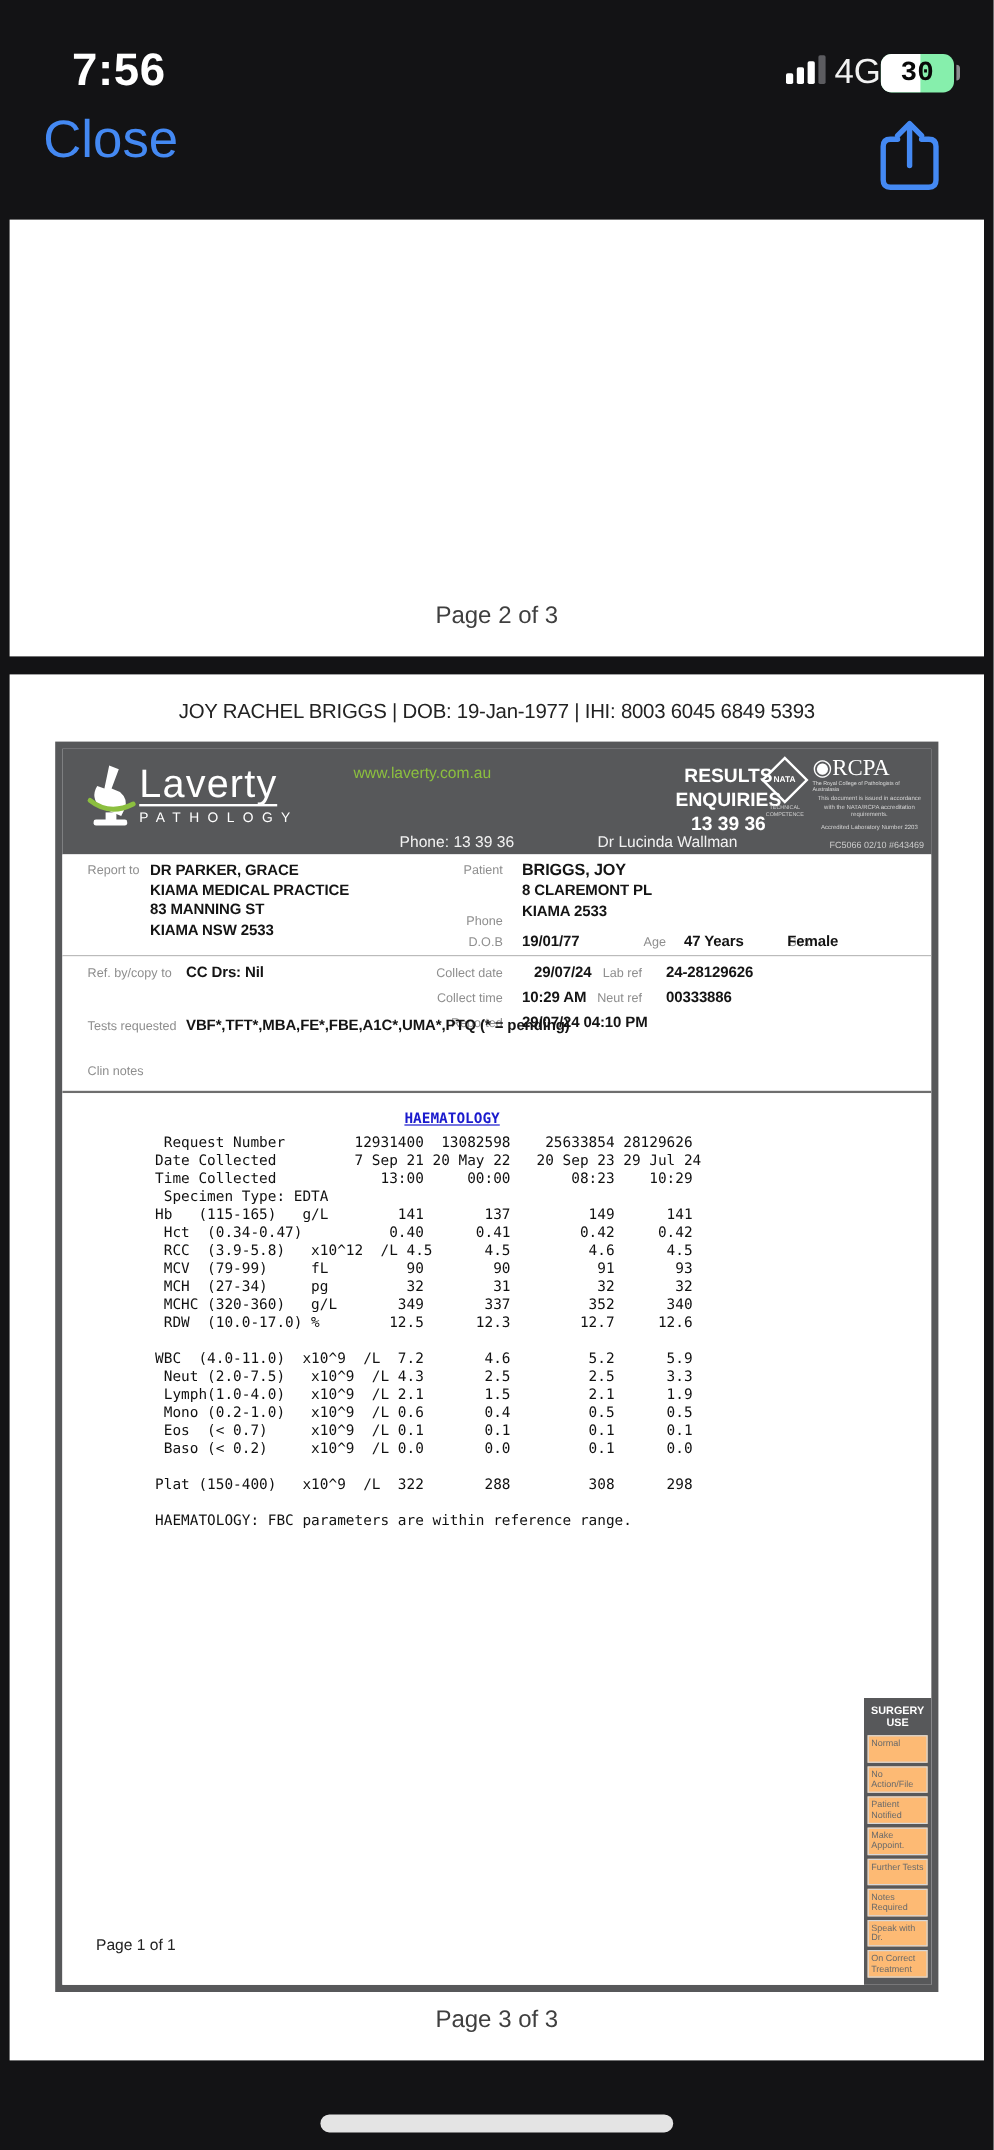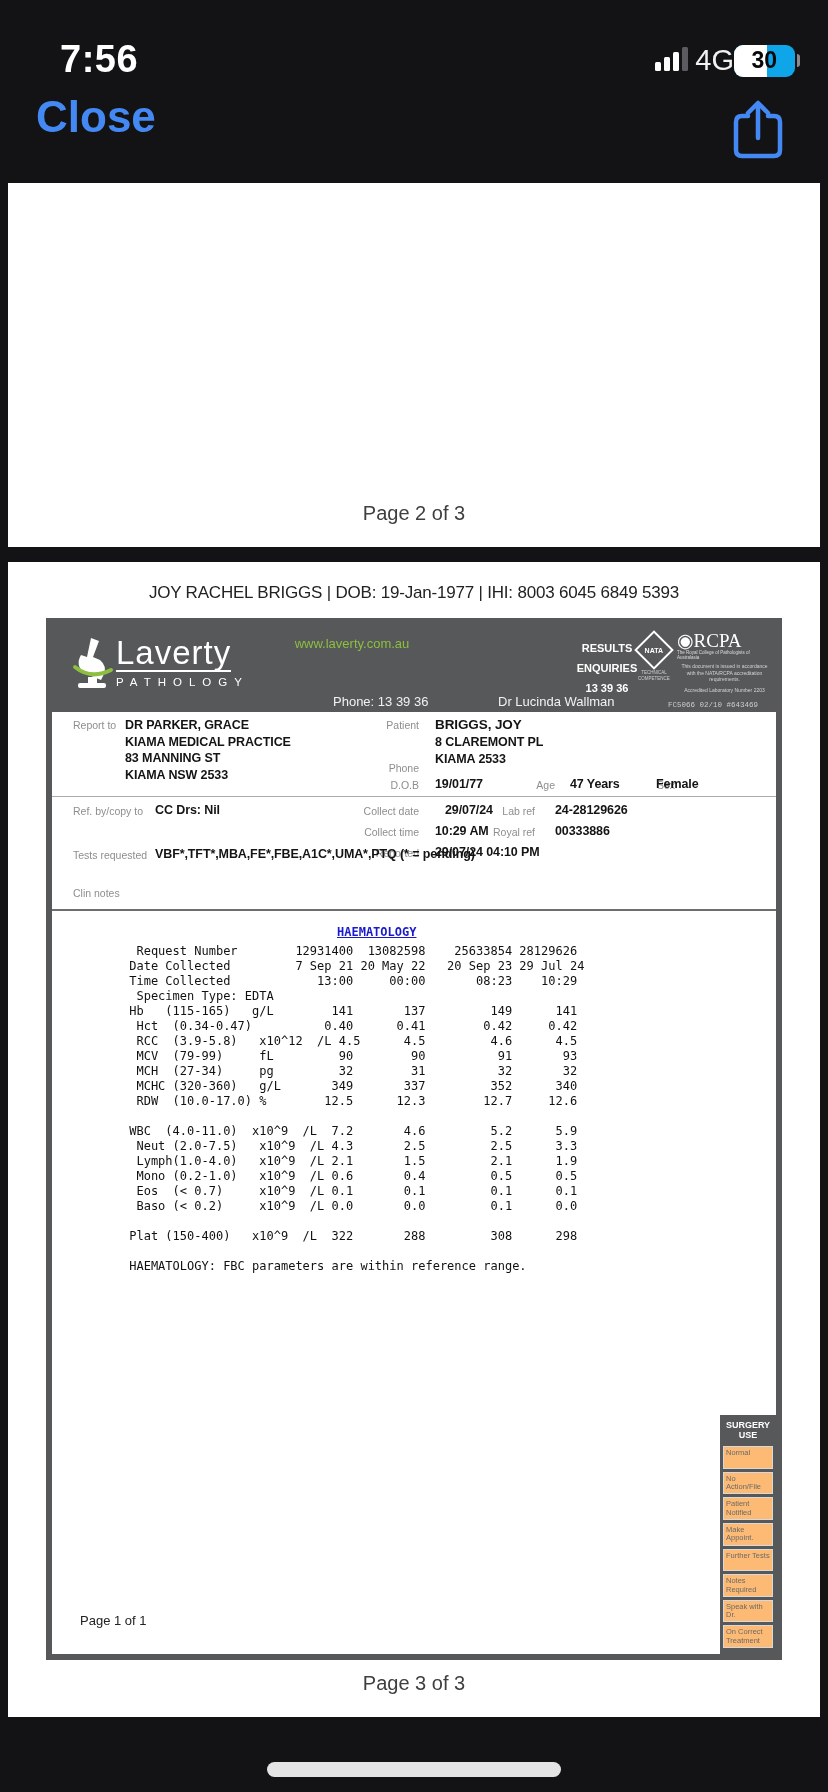--- a/index.html
+++ b/index.html
@@ -5,30 +5,30 @@
   html,body{margin:0;padding:0;}
   body{width:828px;height:1792px;background:#131315;position:relative;overflow:hidden;
        font-family:"Liberation Sans",sans-serif;-webkit-font-smoothing:antialiased;}
 
   
   .statusbar{position:absolute;top:0;left:0;width:828px;height:84px;margin-top:16px;}
   .time{position:absolute;left:60px;top:22px;color:#fff;font-size:38px;font-weight:700;letter-spacing:.5px;}
   .status-right{position:absolute;right:28px;top:28px;display:flex;align-items:center;gap:0;}
   .net{color:#f2f2f2;font-size:29px;font-weight:400;}
   .batt{position:relative;width:66px;height:32px;display:flex;align-items:center;}
-  .batt-body{position:relative;width:72px;height:32px;border-radius:9px;background:#0ea5e9;overflow:hidden;}
+  .batt-body{position:relative;width:72px;height:32px;border-radius:9px;background:#86efac;overflow:hidden;font-family:Liberation Mono, monospace;}
   .batt-fill{position:absolute;left:0;top:0;bottom:0;width:55%;background:#fff;}
   .batt-pct{position:absolute;inset:0;display:flex;align-items:center;justify-content:center;
             color:#090909;font-size:23px;font-weight:700;}
   .batt-nub{width:4px;height:13px;background:#8a8a8e;border-radius:0 3px 3px 0;margin-left:2px;}
 
   
   .toolbar{position:absolute;top:84px;left:0;width:828px;height:99px;}
   .close-btn{position:absolute;left:36px;top:8px;font-size:44px;color:#4489F3;background:none;border:none;
-             font-family:"Liberation Sans",sans-serif;padding:0;font-weight:bold;}
+             font-family:"Liberation Sans",sans-serif;padding:0;}
   .share-btn{position:absolute;left:730px;top:14px;background:none;border:none;padding:0;}
 
   
   .viewer{position:absolute;top:183px;left:0;width:828px;height:1534px;}
   .page{position:absolute;left:8px;width:812px;background:#ffffff;}
   .page2{top:0;height:364px;}
   .page3{top:379px;height:1155px;}
   .page-num{position:absolute;bottom:22px;left:0;width:100%;text-align:center;
             font-size:20px;color:#3f3f3f;}
 
@@ -45,33 +45,33 @@
   .logo{position:absolute;left:20px;top:12px;display:flex;align-items:flex-start;gap:0;}
   .logo-text .brand{color:#fff;font-size:33px;font-weight:400;letter-spacing:1px;
                     border-bottom:2px solid #fff;padding-bottom:1px;display:inline-block;line-height:1;}
   .logo-text .tag{color:#fff;font-size:11.5px;letter-spacing:7px;margin-top:4px;}
   .r-title{position:absolute;left:150px;top:7px;width:300px;text-align:center;}
   .r-title h1{margin:0;font-size:29px;font-weight:700;color:#8CBF3F;letter-spacing:.3px;}
   .r-title .site{margin-top:5px;font-size:13px;color:#8CBF3F;}
   .phone-line{position:absolute;left:281px;bottom:3px;font-size:13px;color:#f2f2f2;}
   .doctor-line{position:absolute;left:446px;bottom:3px;font-size:13px;color:#f2f2f2;}
   .results{position:absolute;left:499px;top:14px;width:112px;text-align:center;
-           color:#fff;font-weight:700;font-size:11px;line-height:20px;}
+           color:#fff;font-weight:700;font-size:16px;line-height:20px;}
   .accred{position:absolute;left:584px;top:7px;width:136px;display:flex;gap:5px;}
   .nata{flex:0 0 36px;text-align:center;}
   .nata-diamond{width:24px;height:24px;border:2px solid #fff;transform:rotate(45deg);
                 margin:5px auto 0;display:flex;align-items:center;justify-content:center;}
   .nata-diamond span{transform:rotate(-45deg);color:#fff;font-size:7px;font-weight:700;}
   .nata-sub{color:#cfcfcf;font-size:4.5px;line-height:5.5px;margin-top:6px;}
   .rcpa{flex:1;color:#fff;}
   .rcpa-logo{font-family:"Liberation Serif",serif;font-size:19px;line-height:19px;white-space:nowrap;}
   .rcpa-sub{font-size:4.5px;color:#dcdcdc;}
   .rcpa-note{font-size:5px;line-height:6.5px;color:#d4d4d4;margin-top:3px;text-align:center;}
   .rcpa-lab{font-size:5px;color:#d4d4d4;margin-top:4px;text-align:center;}
-  .form-no{position:absolute;right:18px;bottom:3px;font-size:7.5px;color:#cccccc;font-family:Liberation Mono, monospace;}
+  .form-no{position:absolute;right:6px;bottom:3px;font-size:7.5px;color:#cccccc;}
 
   
   .sec{position:relative;flex:0 0 auto;background:#fff;}
   .sec1{height:84px;border-bottom:1px solid #ababab;}
   .sec2{height:112px;border-bottom:2px solid #6e6e6e;}
   .lbl{position:absolute;font-size:10.5px;color:#8e8e8e;white-space:nowrap;}
   .lbl.r{text-align:right;}
   .val{position:absolute;font-size:12.5px;color:#141414;font-weight:600;white-space:nowrap;letter-spacing:-0.1px;}
   .val.b{font-weight:700;}
   .addr{line-height:16.5px;}
@@ -218,21 +218,21 @@
           <div class="lbl" style="left:21px;top:8px;">Ref. by/copy to</div>
           <div class="val b" style="left:103px;top:6px;">CC Drs: Nil</div>
 
           <div class="lbl r" style="left:277px;top:8px;width:90px;">Collect date</div>
           <div class="val" style="left:383px;top:6px;margin-left:10px;">29/07/24</div>
           <div class="lbl r" style="left:413px;top:8px;width:70px;">Lab ref</div>
           <div class="val" style="left:503px;top:6px;">24-28129626</div>
 
           <div class="lbl r" style="left:277px;top:29px;width:90px;">Collect time</div>
           <div class="val" style="left:383px;top:27px;">10:29 AM</div>
-          <div class="lbl r" style="left:413px;top:29px;width:70px;">Royal ref</div>
+          <div class="lbl r" style="left:413px;top:29px;width:70px;">Neut ref</div>
           <div class="val b" style="left:503px;top:27px;">00333886</div>
 
           <div class="lbl r" style="left:277px;top:50px;width:90px;">Reported</div>
           <div class="val b" style="left:383px;top:48px;">29/07/24 04:10 PM</div>
 
           <div class="lbl" style="left:21px;top:52px;">Tests requested</div>
           <div class="val b" style="left:103px;top:50px;">VBF*,TFT*,MBA,FE*,FBE,A1C*,UMA*,PTQ (* = pending)</div>
 
           <div class="lbl" style="left:21px;top:90px;">Clin notes</div>
         </div>

